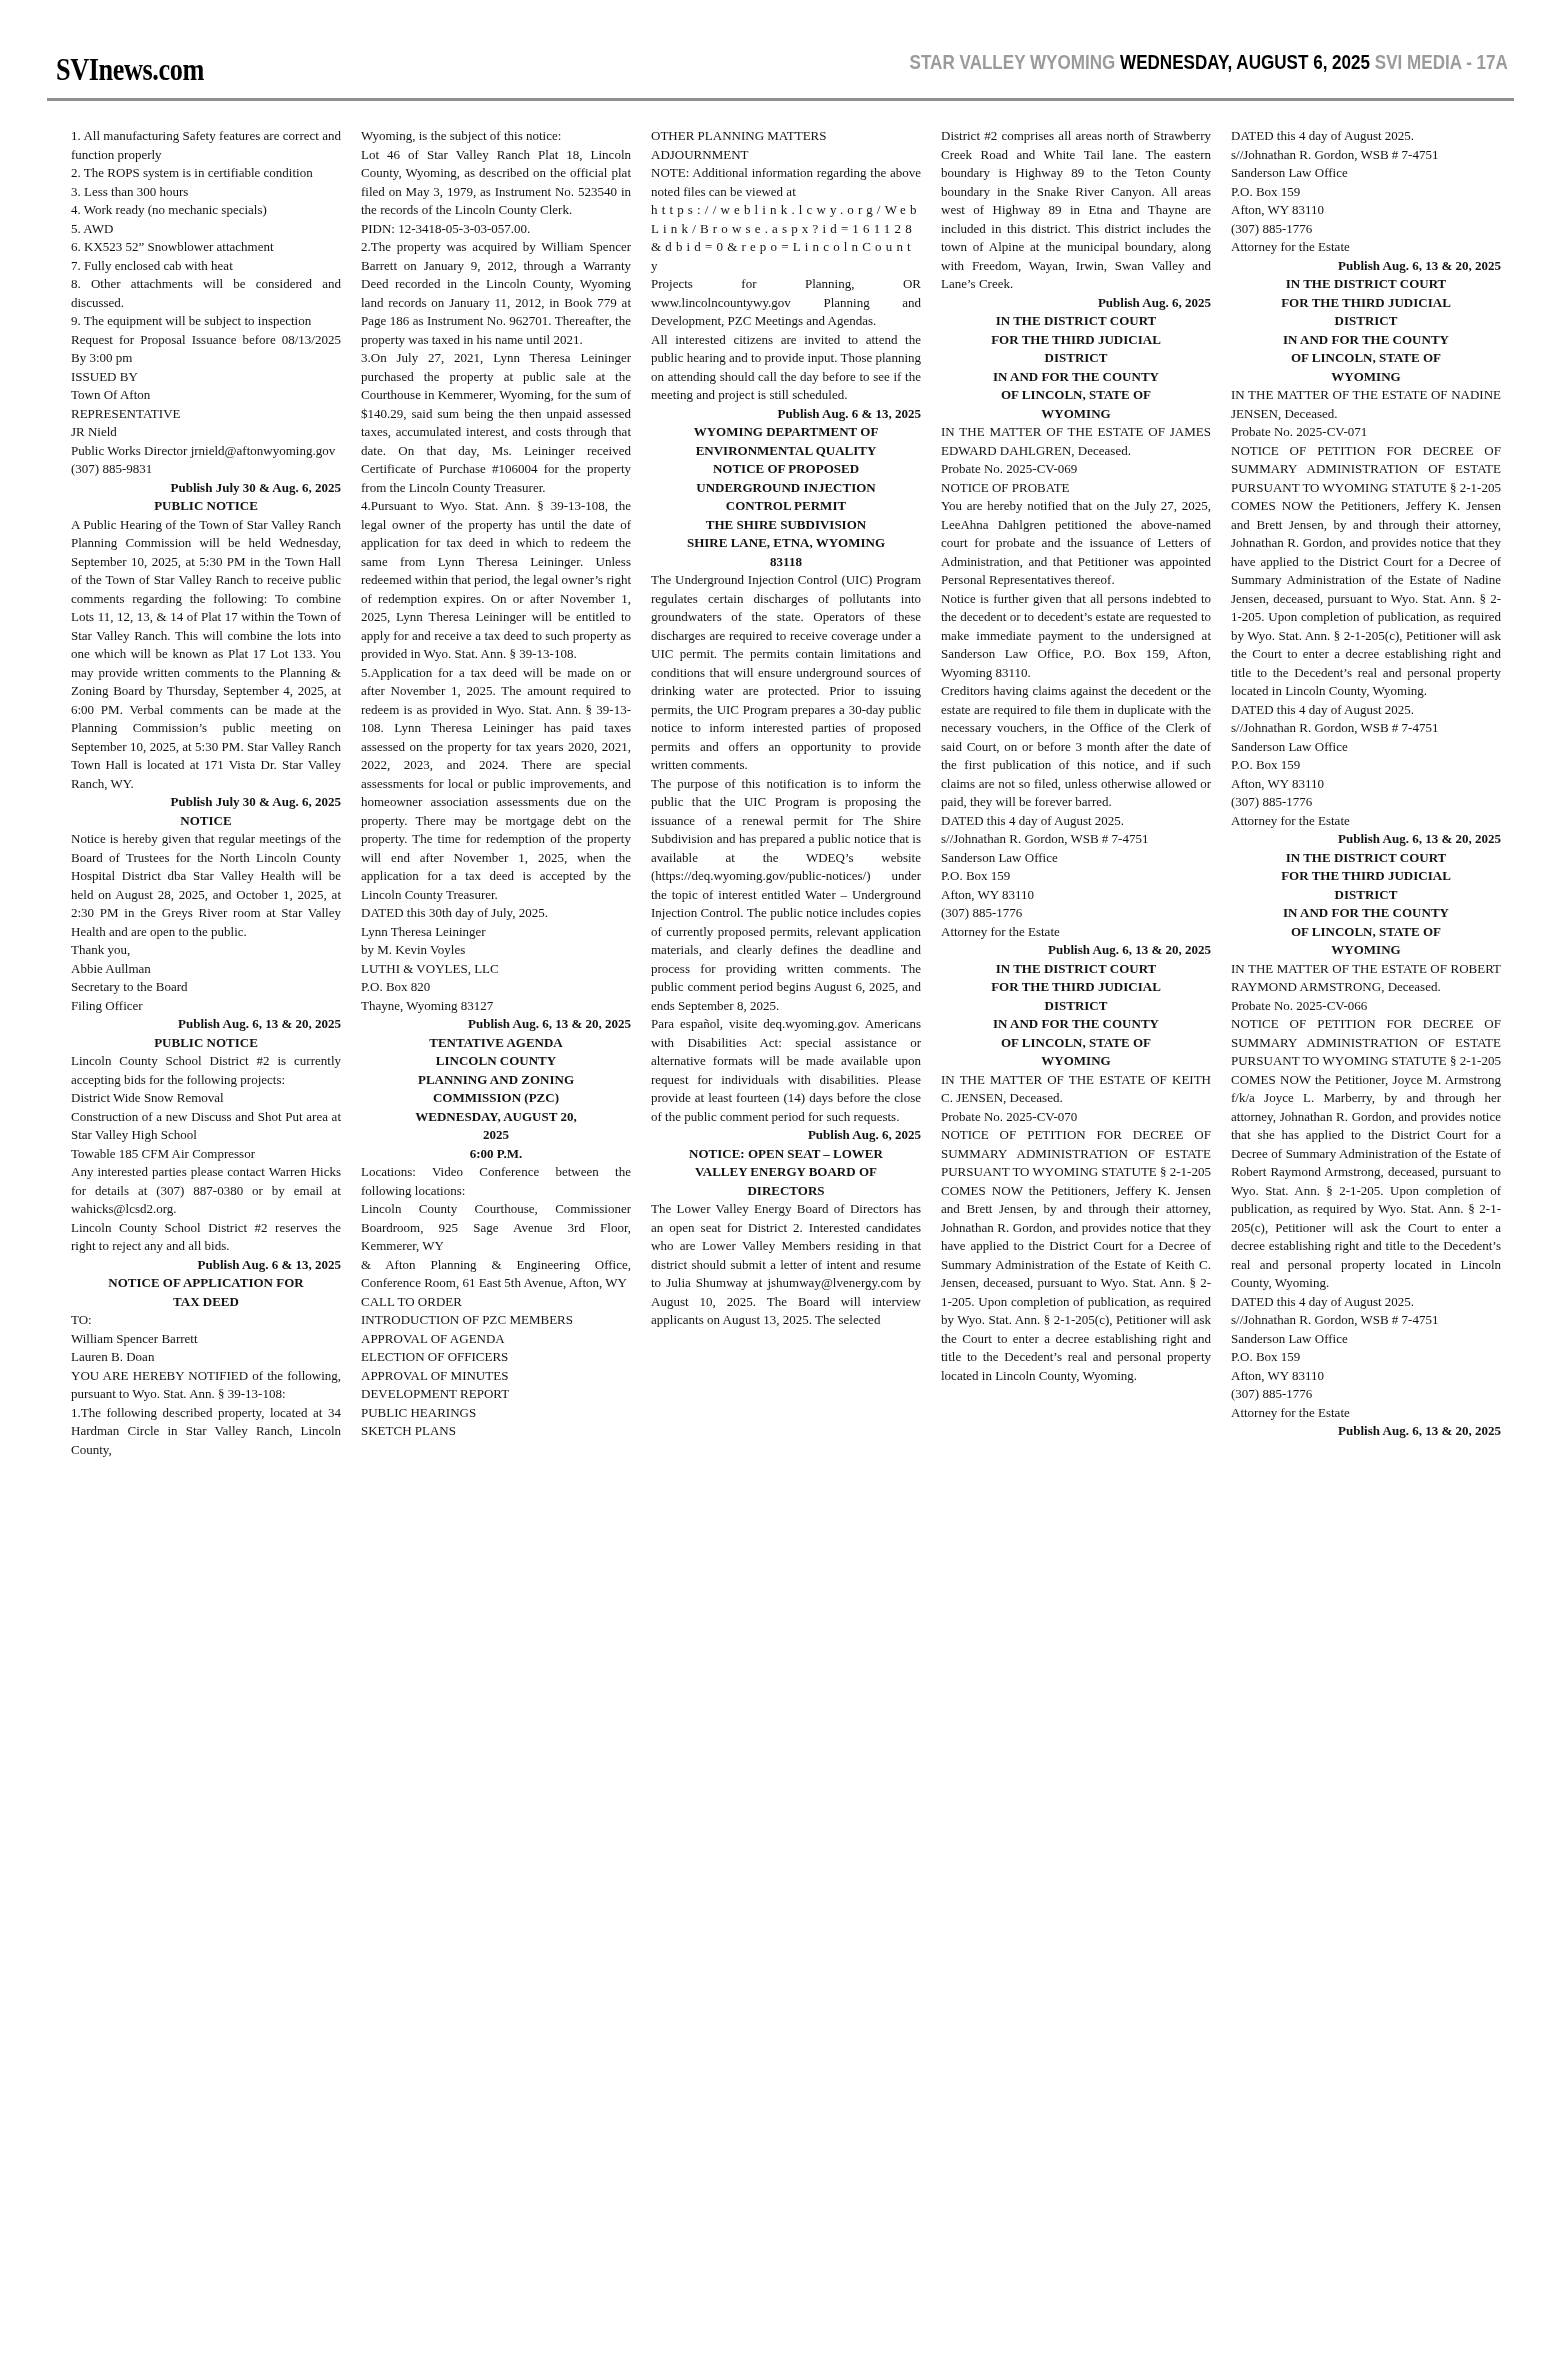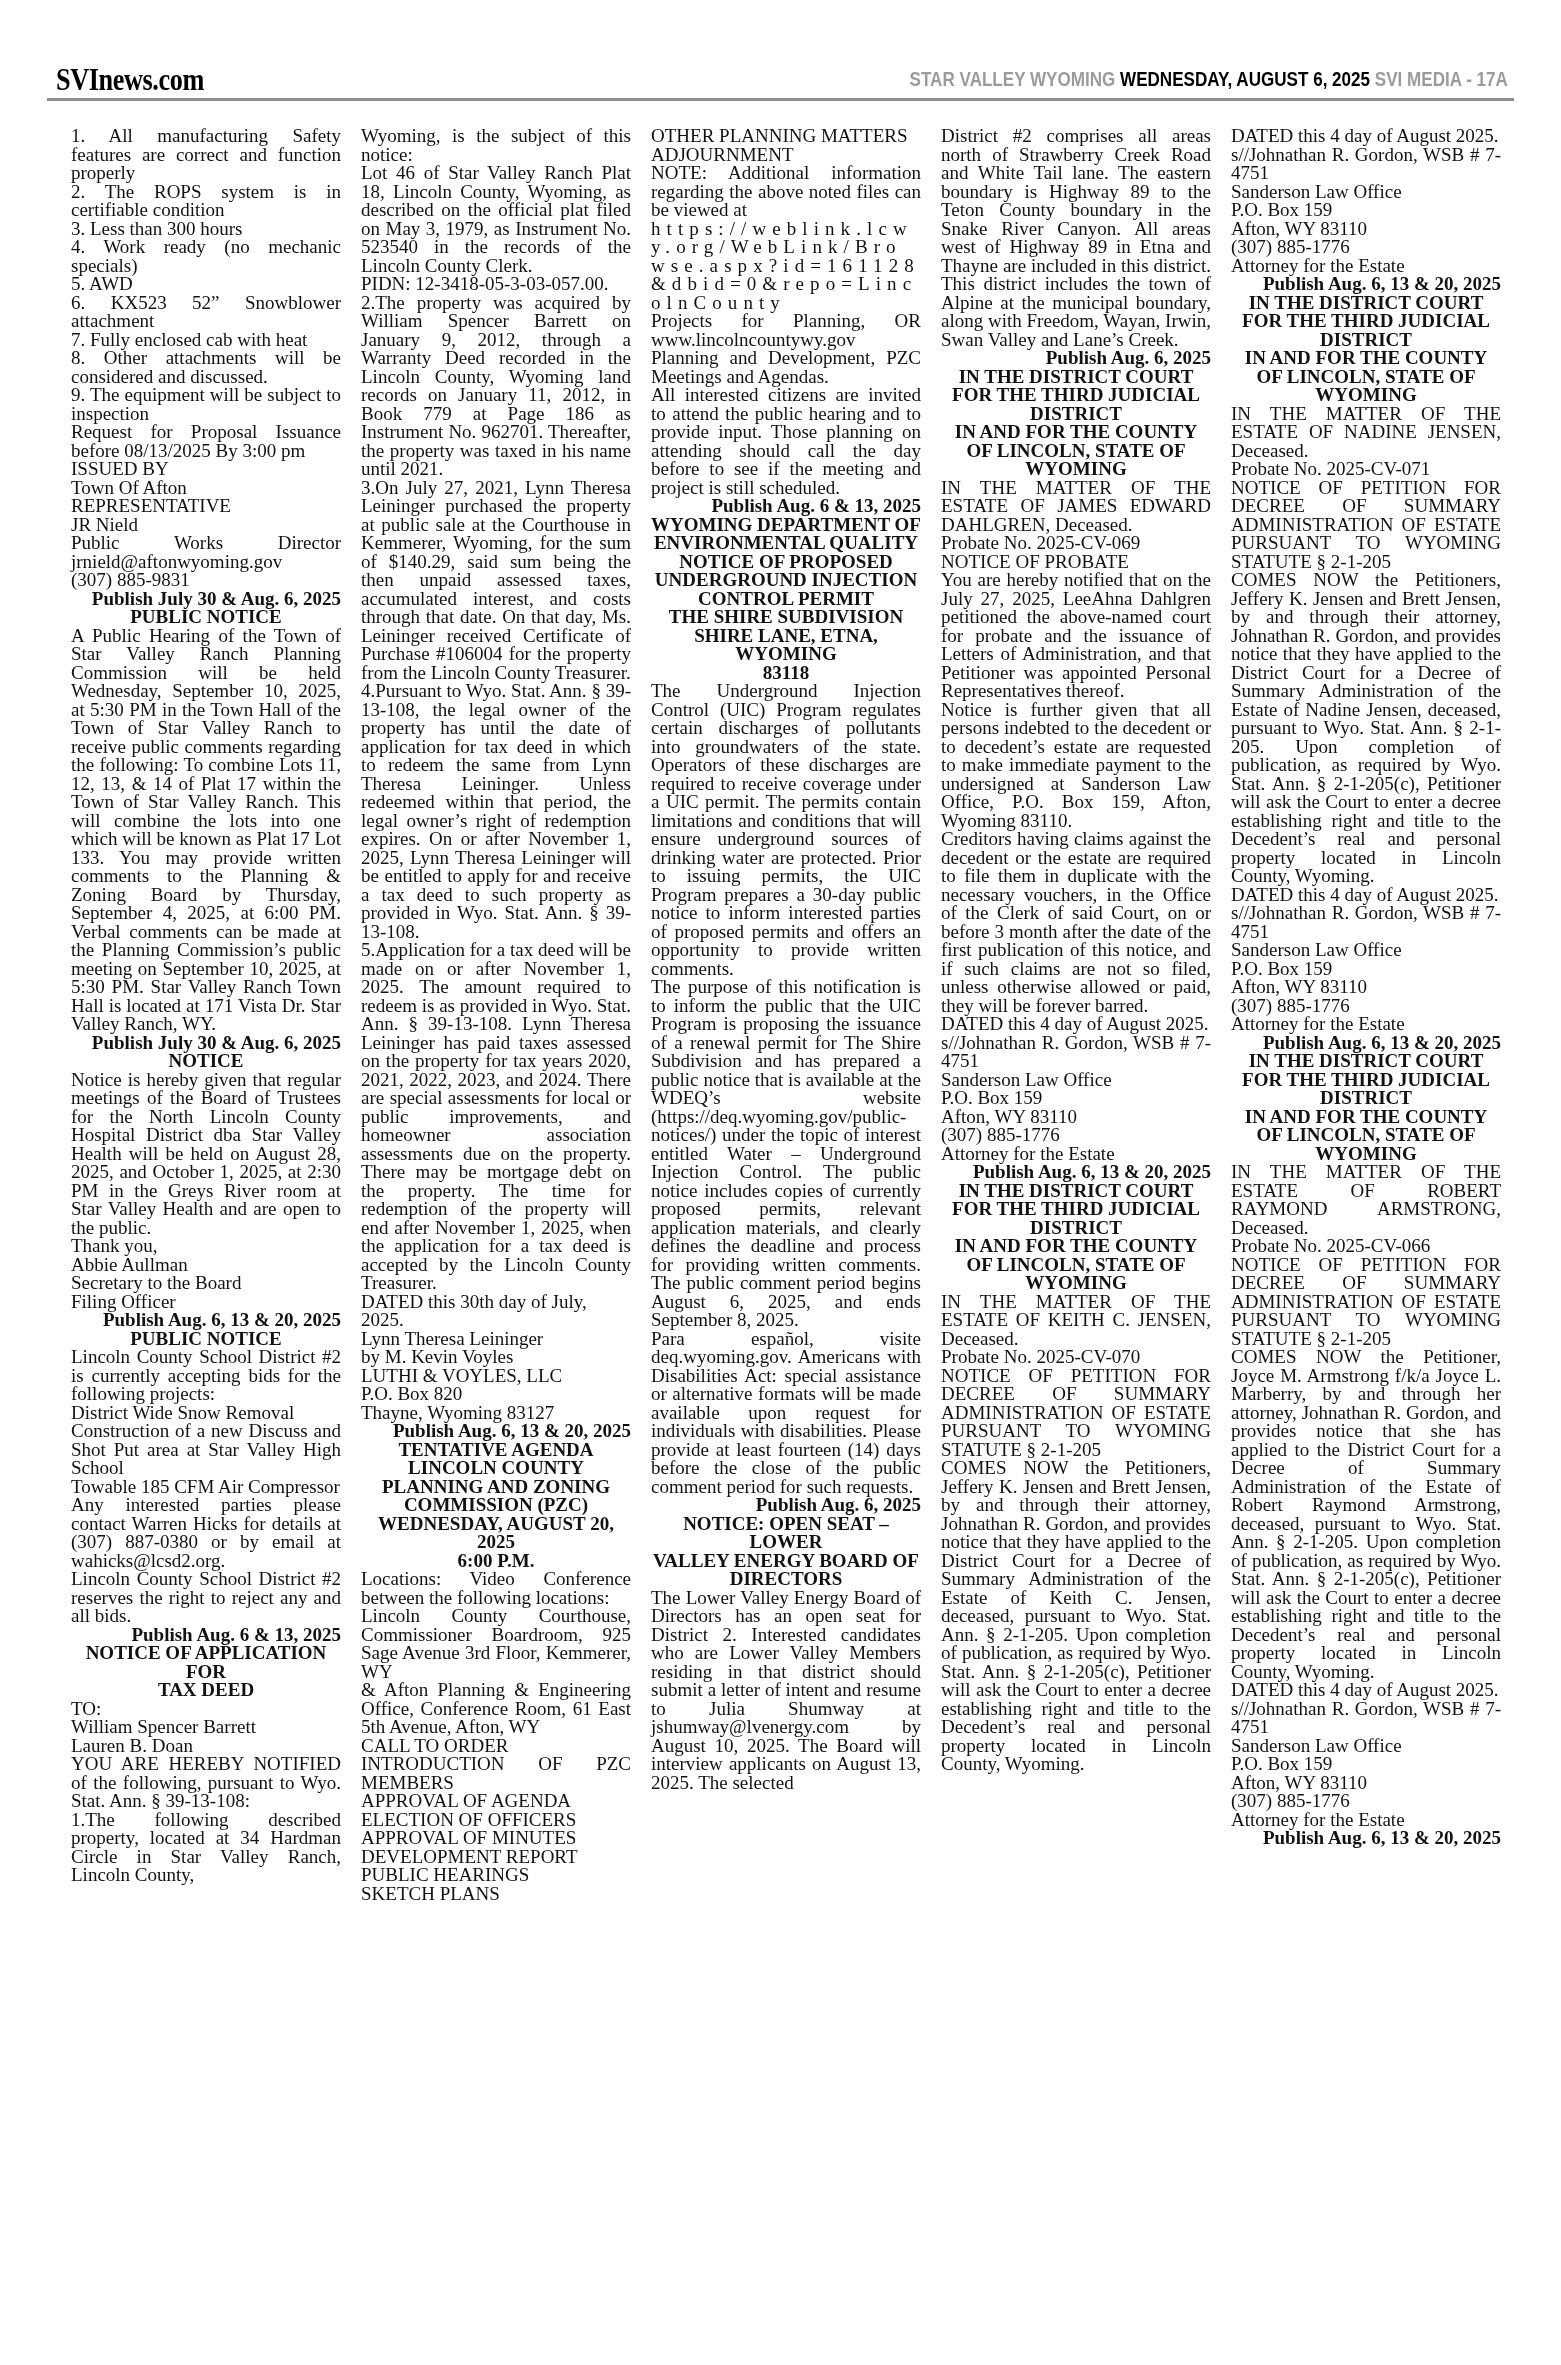--- a/index.html
+++ b/index.html
@@ -1,29 +1,29 @@
 <!DOCTYPE html>
 <html style="font-size:7.6px"><head>
 <meta charset="utf-8">
 <style>
   html,body{margin:0;padding:0;background:#ffffff;}
   body{width:1561px;height:2413px;font-family:"Liberation Serif",serif;color:#121212;}
   .page{position:relative;width:1561px;height:2413px;background:#fff;overflow:hidden;}
 
   
-  .masthead{position:absolute;top:61px;left:56px;right:53px;display:flex;justify-content:space-between;align-items:center;}
+  .masthead{position:absolute;top:51px;left:56px;right:53px;display:flex;justify-content:space-between;align-items:flex-start;}
   .site-name{font-family:"Liberation Serif",serif;font-weight:700;font-size:32px;letter-spacing:-0.5px;color:#000;transform:scaleX(.82);transform-origin:left bottom;}
   .mast-right{font-family:"Liberation Sans",sans-serif;font-weight:700;font-size:19.4px;white-space:nowrap;transform:scaleX(.88);transform-origin:right bottom;}
   .mast-gray{color:#9b9b9b;}
   .mast-black{color:#000;}
   .mast-rule{position:absolute;top:98px;left:47px;right:47px;height:0;border-top:3.8px solid #8f8f8f;}
 
   
   .columns{position:absolute;top:127px;left:71px;width:1431px;display:flex;gap:20px;align-items:flex-start;}
-  .col{width:270px;flex:0 0 270px;font-size:19px;line-height:18.5px;text-align:justify;}
+  .col{width:270px;flex:0 0 270px;font-size:13px;line-height:18.5px;text-align:justify;}
   .col > div{margin:0;}
   .b-p{text-align:justify;}
   .b-l{text-align:left;white-space:pre-line;}
   .b-c{text-align:left;white-space:pre-line;}
   .b-h{font-weight:700;text-align:center;white-space:pre-line;margin-top:18.5px;}
   .col > .b-h:first-child{margin-top:0;}
   .b-pub{font-weight:700;text-align:right;}
   .b-u{text-align:justify;word-break:break-all;letter-spacing:.32em;}
 </style>
 </head>

